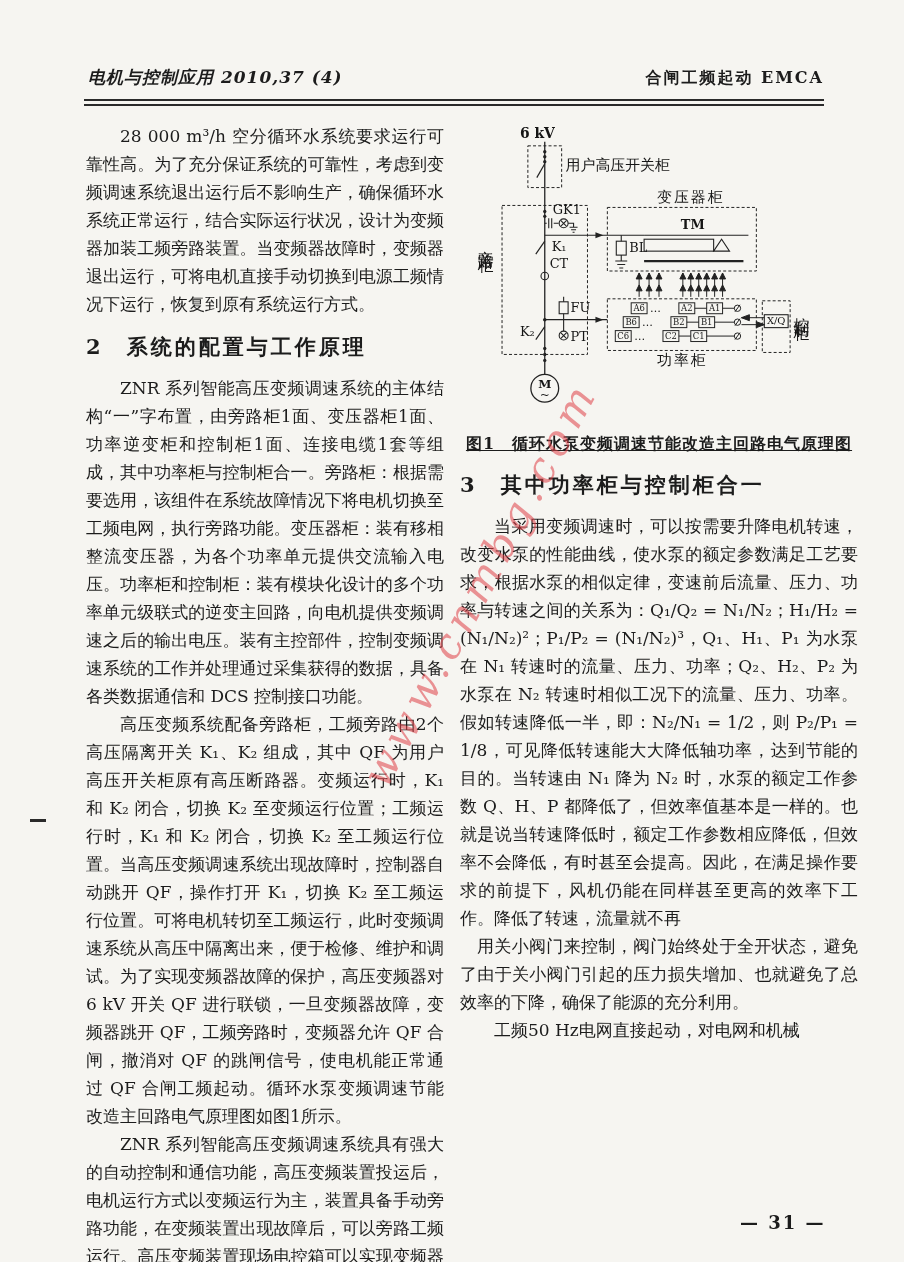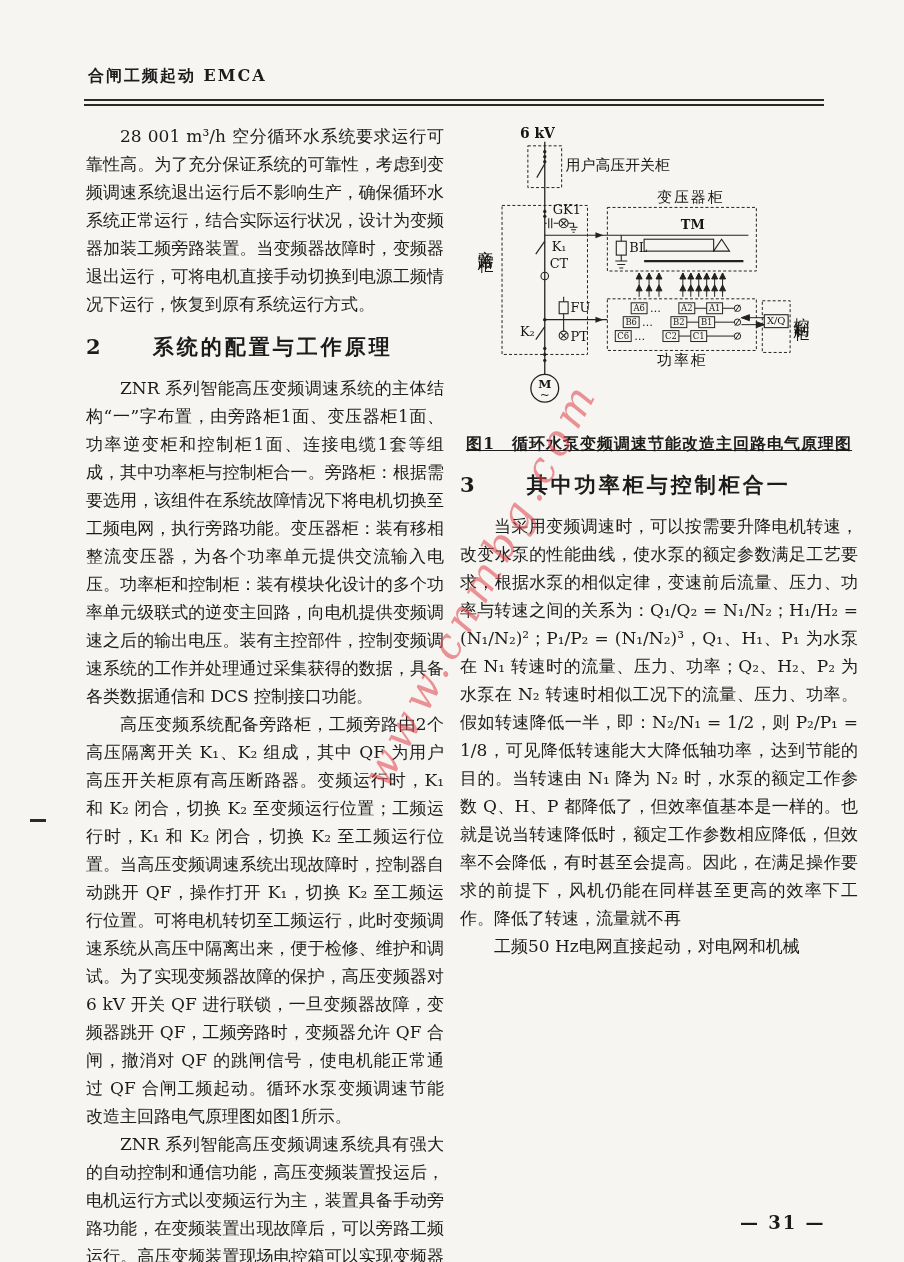--- a/index.html
+++ b/index.html
@@ -13,47 +13,48 @@
           border-top:2px solid #2a2a2a;border-bottom:2px solid #2a2a2a;}
   .columns{position:absolute;top:122px;left:86px;width:774px;display:flex;gap:16px;}
   .col{font-size:17px;line-height:28px;text-align:justify;}
   .col-left{width:358px;}
   .col-right{width:398px;}
   .col p{margin:0;text-indent:2em;}
   p.no-indent{text-indent:0;}
   p.indent-1{text-indent:1em;}
   h2{font-size:21px;font-weight:bold;margin:14px 0 12px;display:flex;line-height:30px;}
   h2 .sec-num{margin-right:26px;}
-  h2 .sec-title{letter-spacing:3px;margin-left:26px;}
+  h2 .sec-title{letter-spacing:3px;}
   .figure-block{margin-bottom:4px;text-decoration:underline;}
   .fig-caption{text-align:center;font-size:16px;font-weight:bold;line-height:24px;
                margin:2px 0 0;letter-spacing:1px;text-indent:0;}
   svg text{font-family:"DejaVu Serif","Liberation Serif",serif;fill:#151515;}
   .vtext{writing-mode:vertical-rl;text-orientation:upright;letter-spacing:4px;}
   .watermark{position:absolute;left:352px;top:772px;transform:rotate(-62deg);
              transform-origin:0 0;font-size:42px;font-style:italic;letter-spacing:7px;
              color:rgba(222,62,70,0.55);white-space:nowrap;pointer-events:none;}
   .margin-mark{position:absolute;left:30px;top:819px;width:16px;height:3px;background:#2a2a2a;}
   .page-number{position:absolute;left:740px;top:1212px;font-size:18px;font-weight:bold;
                letter-spacing:2px;text-align:center;}
 </style>
 </head>
 <body>
 
 <div class="page">
 
   <div class="header">
+    <span class="journal-title">电机与控制应用 2010,37 (4)</span>
     <span class="issue-title">合闸工频起动  EMCA</span>
   </div>
   <div class="double-rule"></div>
 
   <div class="columns">
 
     <div class="col col-left">
-      <p>28 001 m³/h 空分循环水系统要求运行可靠性高。为了充分保证系统的可靠性，考虑到变频调速系统退出运行后不影响生产，确保循环水系统正常运行，结合实际运行状况，设计为变频器加装工频旁路装置。当变频器故障时，变频器退出运行，可将电机直接手动切换到电源工频情况下运行，恢复到原有系统运行方式。</p>
+      <p>28 000 m³/h 空分循环水系统要求运行可靠性高。为了充分保证系统的可靠性，考虑到变频调速系统退出运行后不影响生产，确保循环水系统正常运行，结合实际运行状况，设计为变频器加装工频旁路装置。当变频器故障时，变频器退出运行，可将电机直接手动切换到电源工频情况下运行，恢复到原有系统运行方式。</p>
       <h2>
         <span class="sec-num">2</span>
         <span class="sec-title">系统的配置与工作原理</span>
       </h2>
       <p>ZNR 系列智能高压变频调速系统的主体结构“一”字布置，由旁路柜1面、变压器柜1面、功率逆变柜和控制柜1面、连接电缆1套等组成，其中功率柜与控制柜合一。旁路柜：根据需要选用，该组件在系统故障情况下将电机切换至工频电网，执行旁路功能。变压器柜：装有移相整流变压器，为各个功率单元提供交流输入电压。功率柜和控制柜：装有模块化设计的多个功率单元级联式的逆变主回路，向电机提供变频调速之后的输出电压。装有主控部件，控制变频调速系统的工作并处理通过采集获得的数据，具备各类数据通信和 DCS 控制接口功能。</p>
       <p>高压变频系统配备旁路柜，工频旁路由2个高压隔离开关 K₁、K₂ 组成，其中 QF 为用户高压开关柜原有高压断路器。变频运行时，K₁ 和 K₂ 闭合，切换 K₂ 至变频运行位置；工频运行时，K₁ 和 K₂ 闭合，切换 K₂ 至工频运行位置。当高压变频调速系统出现故障时，控制器自动跳开 QF，操作打开 K₁，切换 K₂ 至工频运行位置。可将电机转切至工频运行，此时变频调速系统从高压中隔离出来，便于检修、维护和调试。为了实现变频器故障的保护，高压变频器对 6 kV 开关 QF 进行联锁，一旦变频器故障，变频器跳开 QF，工频旁路时，变频器允许 QF 合闸，撤消对 QF 的跳闸信号，使电机能正常通过 QF 合闸工频起动。循环水泵变频调速节能改造主回路电气原理图如图1所示。</p>
       <p>ZNR 系列智能高压变频调速系统具有强大的自动控制和通信功能，高压变频装置投运后，电机运行方式以变频运行为主，装置具备手动旁路功能，在变频装置出现故障后，可以旁路工频运行。高压变频装置现场电控箱可以实现变频器的起动、停止，具有运行、停止指示，及电机电流、电机转速显示，可以根据负荷情况调节现场电位器</p>
     </div>
 
     <div class="col col-right">
@@ -224,20 +225,21 @@
           <text class="vtext" x="344" y="184" font-size="16">控制柜</text>
         </svg>
         <div class="fig-caption">图1　循环水泵变频调速节能改造主回路电气原理图</div>
       </div>
 
       <h2>
         <span class="sec-num">3</span>
         <span class="sec-title">其中功率柜与控制柜合一</span>
       </h2>
       <p>当采用变频调速时，可以按需要升降电机转速，改变水泵的性能曲线，使水泵的额定参数满足工艺要求，根据水泵的相似定律，变速前后流量、压力、功率与转速之间的关系为：Q₁/Q₂ = N₁/N₂；H₁/H₂ = (N₁/N₂)²；P₁/P₂ = (N₁/N₂)³，Q₁、H₁、P₁ 为水泵在 N₁ 转速时的流量、压力、功率；Q₂、H₂、P₂ 为水泵在 N₂ 转速时相似工况下的流量、压力、功率。假如转速降低一半，即：N₂/N₁ = 1/2，则 P₂/P₁ = 1/8，可见降低转速能大大降低轴功率，达到节能的目的。当转速由 N₁ 降为 N₂ 时，水泵的额定工作参数 Q、H、P 都降低了，但效率值基本是一样的。也就是说当转速降低时，额定工作参数相应降低，但效率不会降低，有时甚至会提高。因此，在满足操作要求的前提下，风机仍能在同样甚至更高的效率下工作。降低了转速，流量就不再</p>
+      <p class="indent-1">用关小阀门来控制，阀门始终处于全开状态，避免了由于关小阀门引起的压力损失增加、也就避免了总效率的下降，确保了能源的充分利用。</p>
       <p>工频50 Hz电网直接起动，对电网和机械</p>
     </div>
   </div>
 
   <div class="watermark">www.cnmbg.com</div>
   <div class="margin-mark"></div>
   <div class="page-number">— 31 —</div>
 </div>
 
 </body></html>

